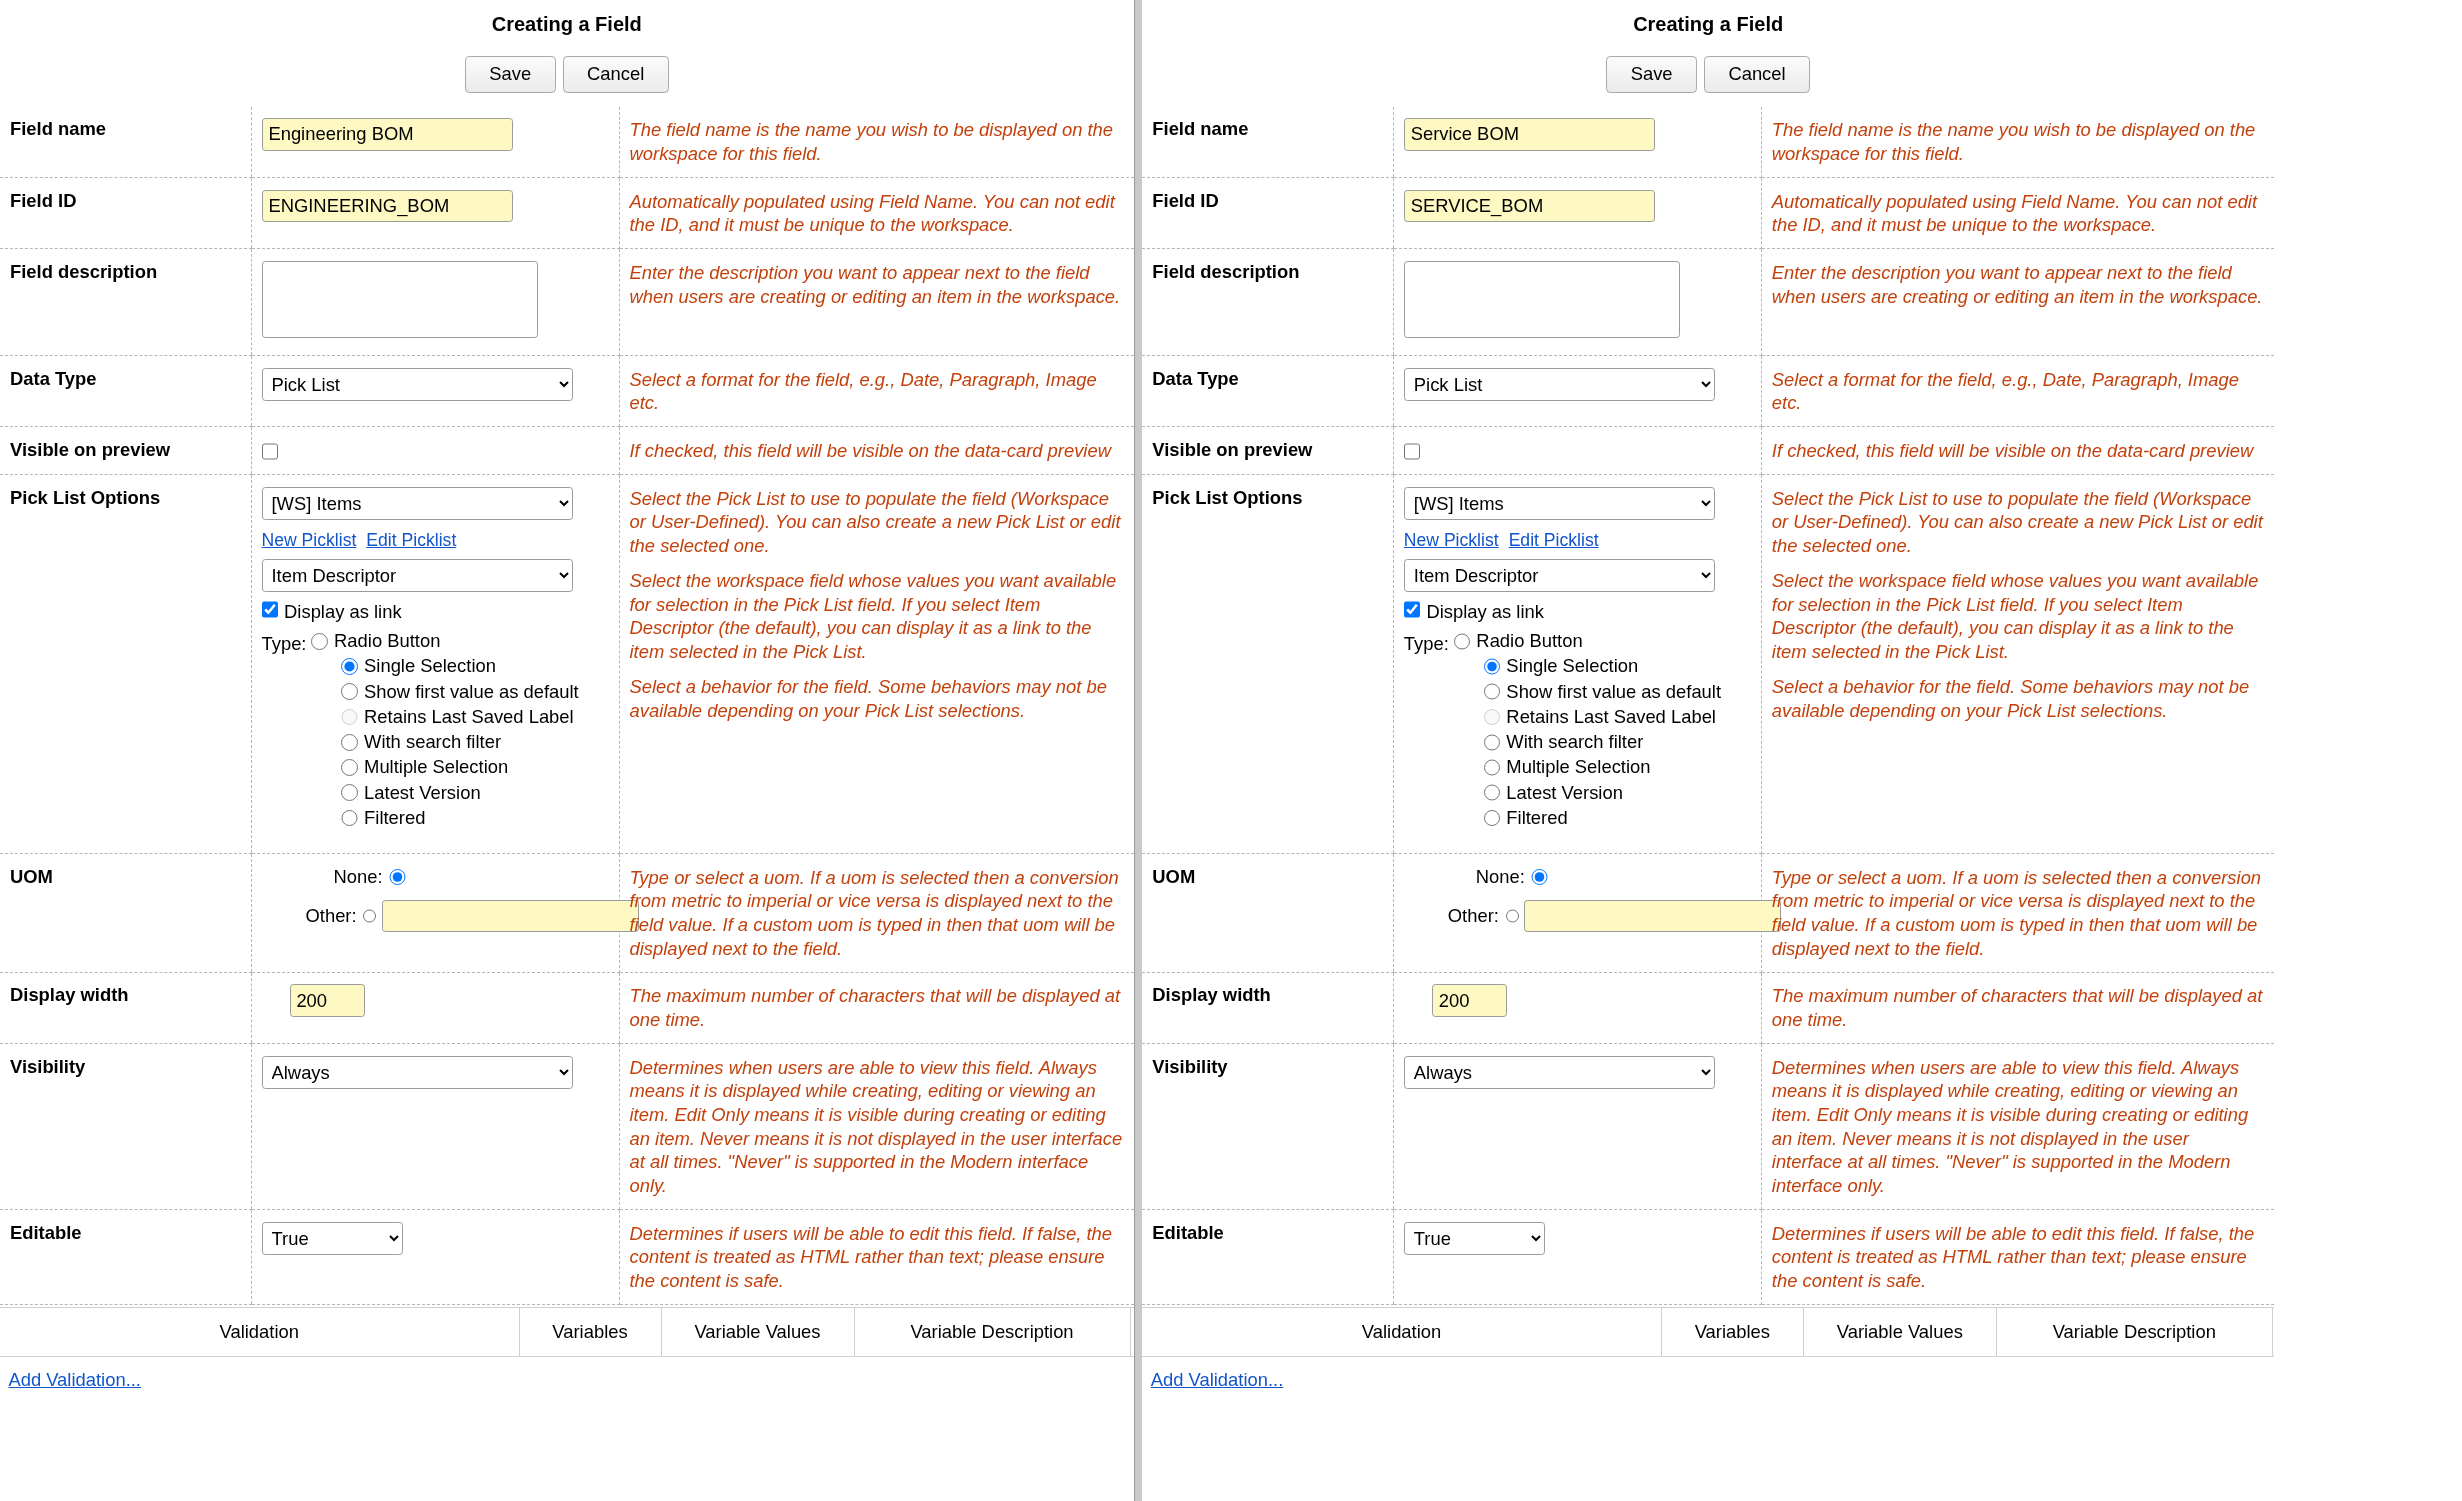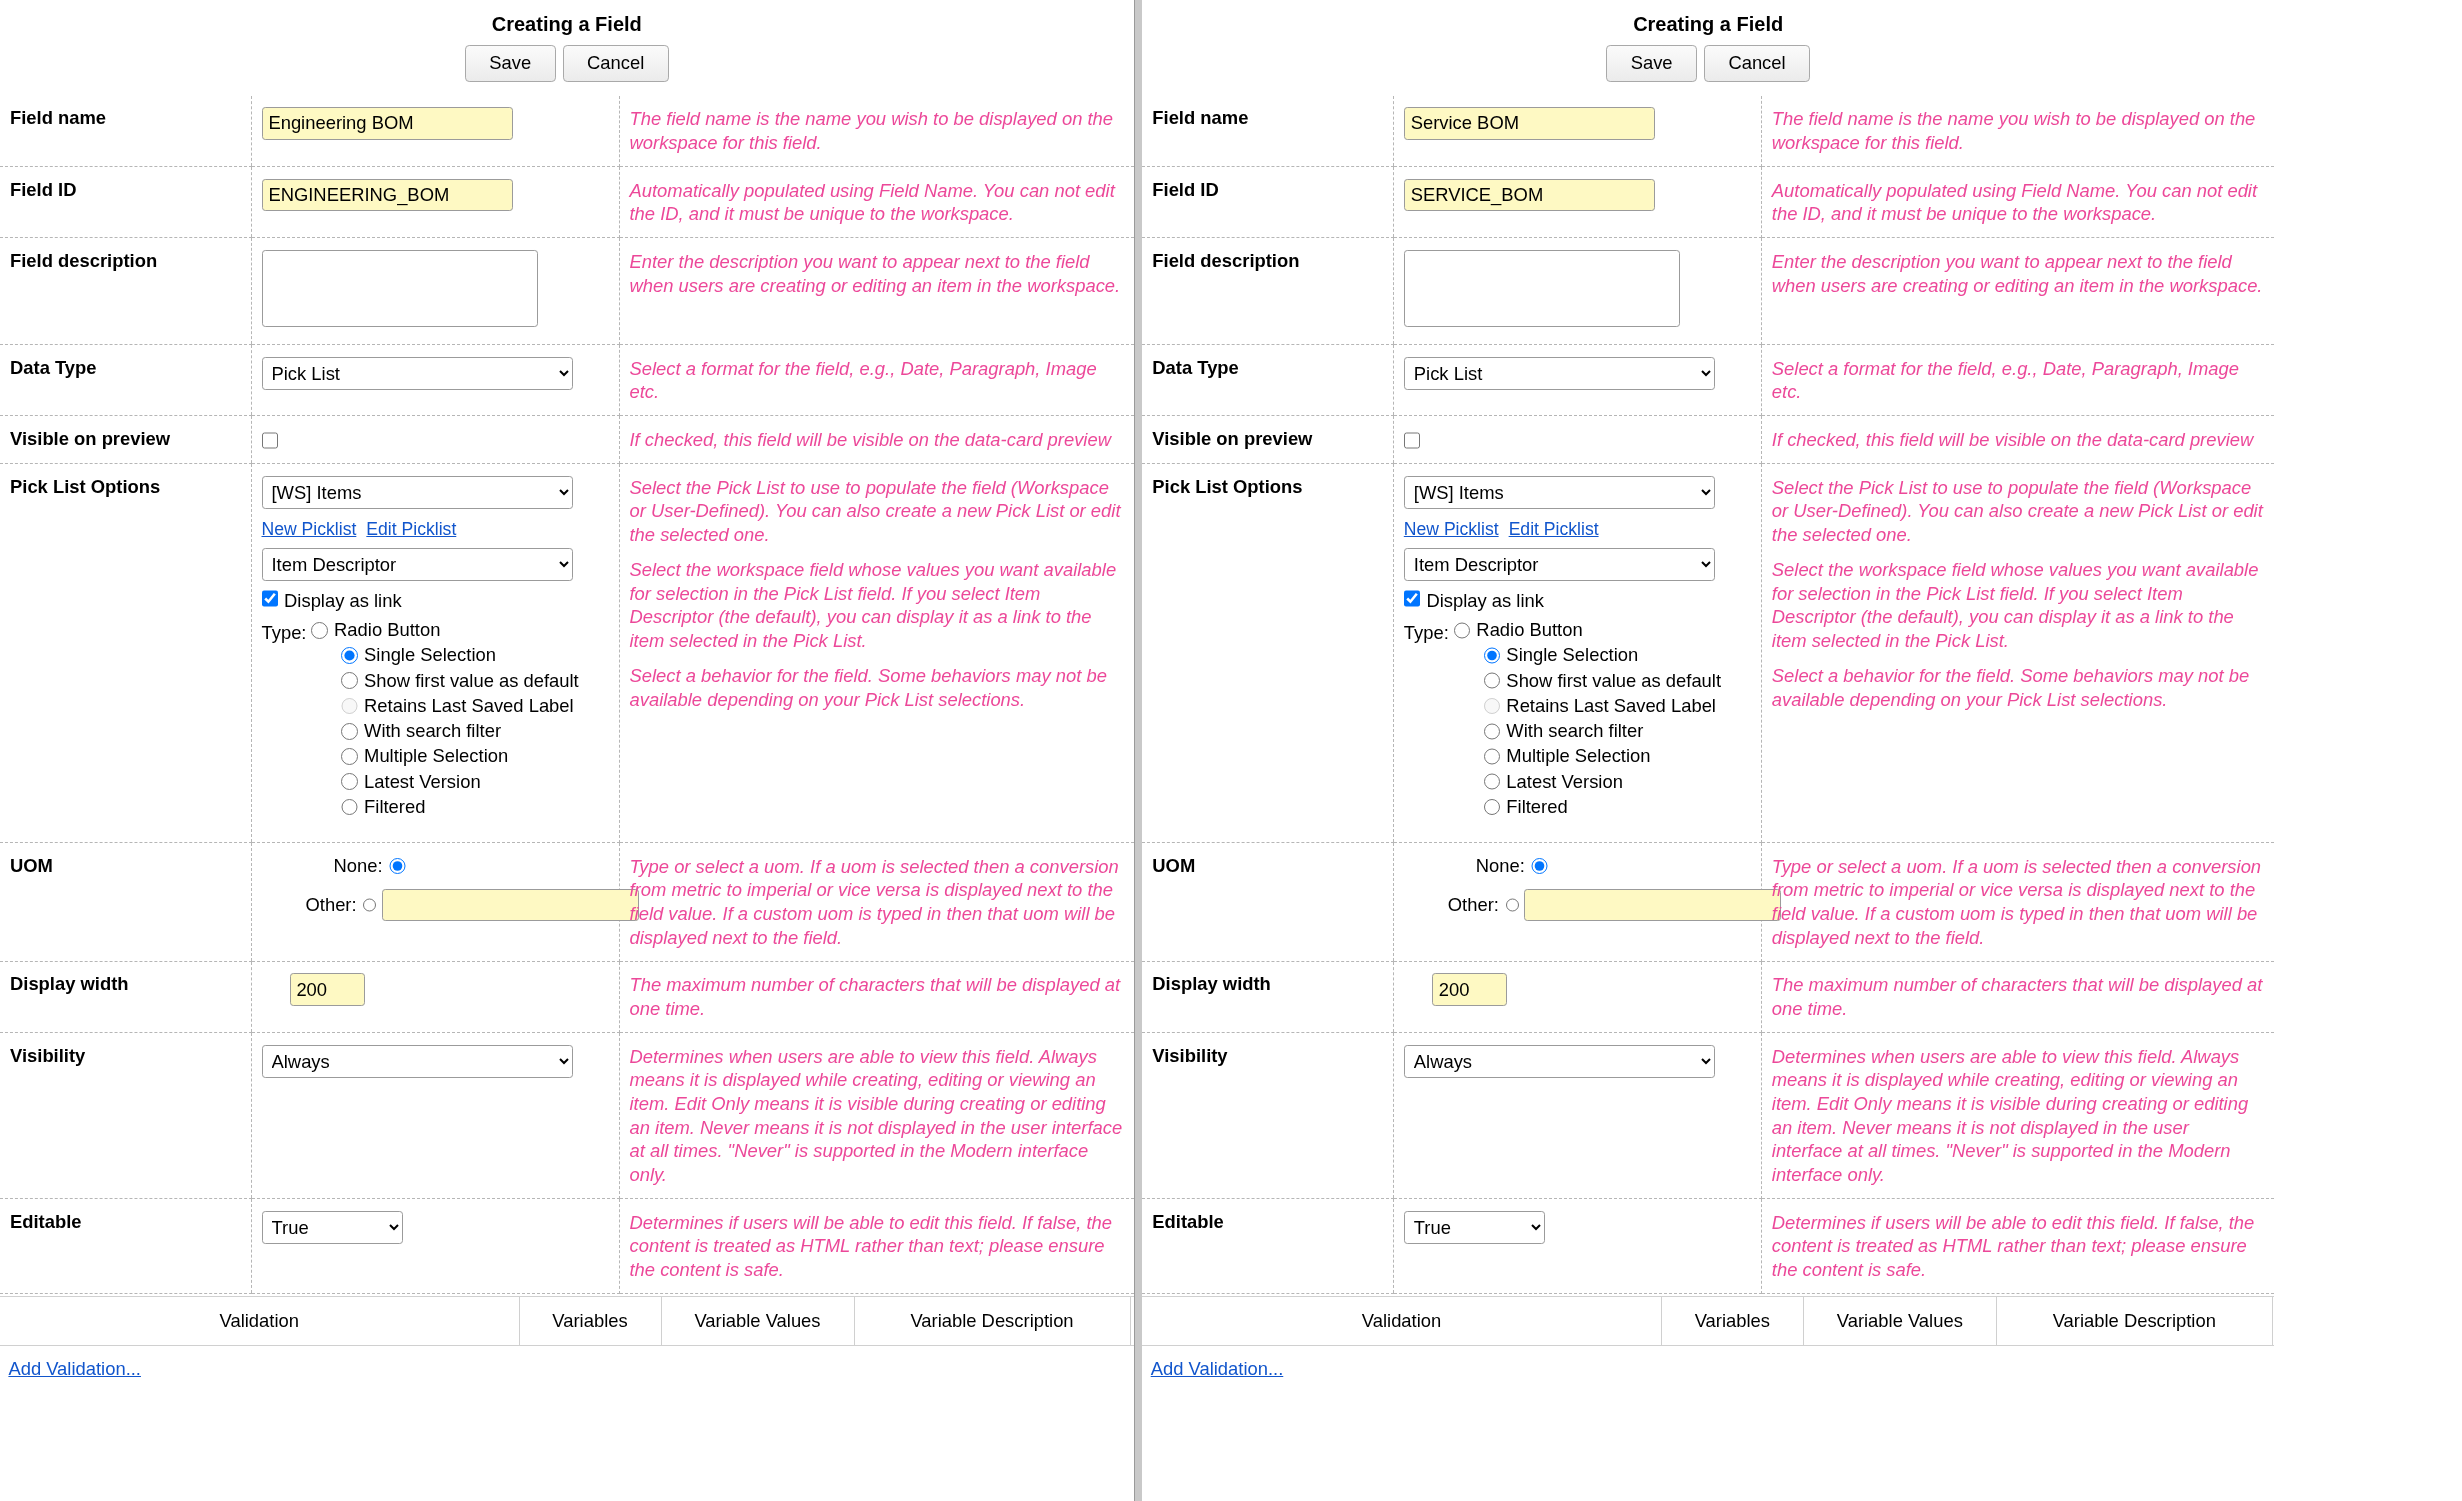--- a/index.html
+++ b/index.html
@@ -45,20 +45,21 @@
     text-align: center;
     font-weight: bold;
     font-size: 20px;
     padding: 13.4px 0 8.4px 0;
   }
   .btnbar {
     display: flex;
     justify-content: center;
     gap: 7px;
     padding-bottom: 13.4px;
+    margin-top: 11px;
   }
   .btn {
     background: linear-gradient(#fbfbfb, #ebebeb);
     border: 0.8px solid #a9a9a9;
     border-radius: 4.2px;
     padding: 6.7px 23.4px;
     font-size: 18.4px;
     font-family: "Liberation Sans", sans-serif;
     cursor: pointer;
     color: #000;
@@ -76,21 +77,21 @@
   td.label {
     font-weight: bold;
     white-space: nowrap;
   }
   td.control {
     border-left: 0.8px dashed #b6b6b6;
     border-right: 0.8px dashed #b6b6b6;
   }
   td.help {
     font-style: italic;
-    color: #ec4899;
+    color: #c2410c;
     line-height: 1.28;
   }
   .col-label { width: 251px; }
   .col-ctrl  { width: 368px; }
   .col-help  { }
   input[type="text"] {
     font-family: "Liberation Sans", sans-serif;
     font-size: 18.4px;
     padding: 4.2px 5.9px;
     border: 0.8px solid #9b9b9b;

